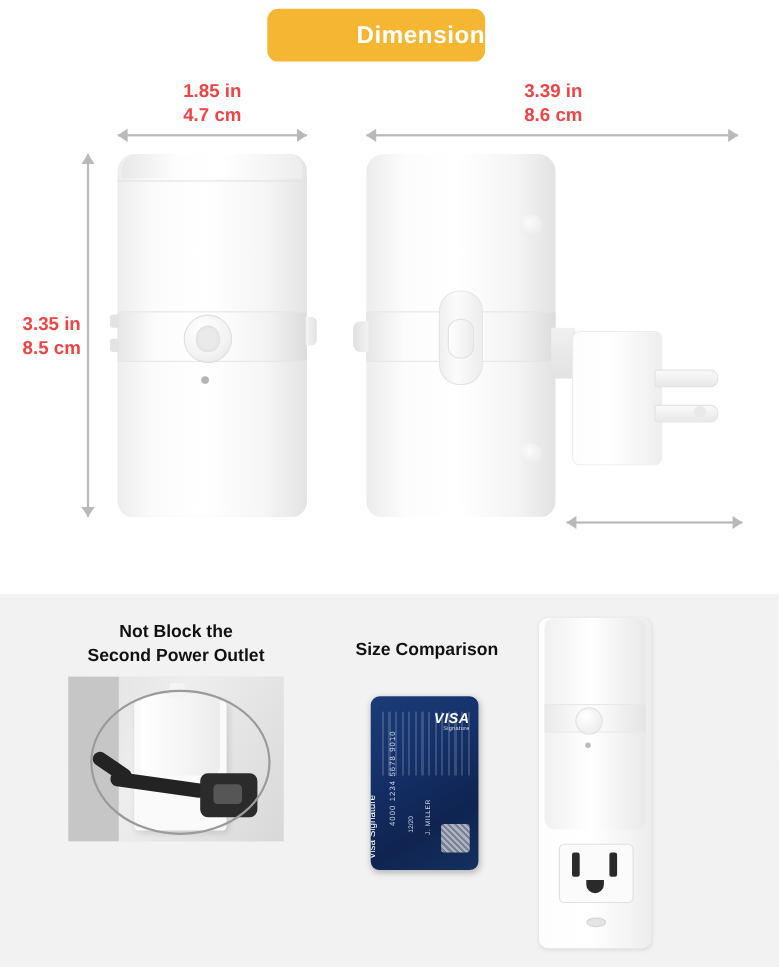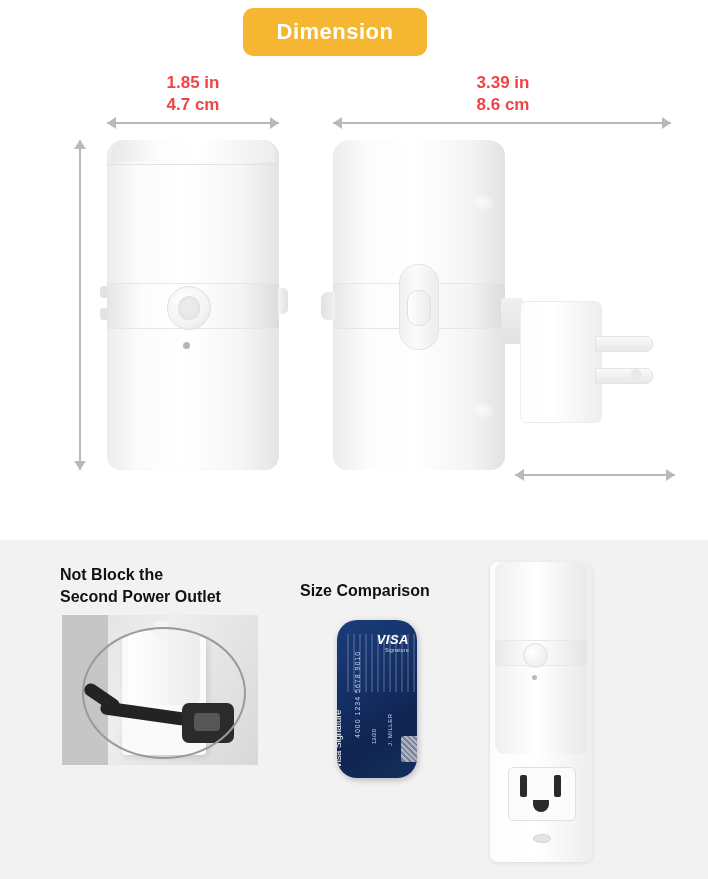--- a/index.html
+++ b/index.html
@@ -22,27 +22,27 @@
     left: 0; top: 0;
     width: 708px;
     height: 540px;
     background: #ffffff;
   }
 
   .badge {
     position: absolute;
     left: 243px;
     top: 8px;
-    width: 184px;
+    width: 198px;
     height: 48px;
     background: #f5b731;
     border-radius: 10px;
     display: flex;
     align-items: center;
-    justify-content: center;
+    justify-content: flex-end;
     box-sizing: border-box;
   }
   .badge-label {
     color: #ffffff;
     font-size: 22px;
     font-weight: bold;
     letter-spacing: 0.5px;
   }
 
   .dim-text {
@@ -284,20 +284,21 @@
   
   .bottom-section {
     position: absolute;
     left: 0; top: 540px;
     width: 708px;
     height: 339px;
     background: #f2f2f2;
   }
   .panel-title {
     position: absolute;
+    text-align: center;
     font-size: 16px;
     font-weight: bold;
     line-height: 22px;
     color: #111111;
     white-space: pre-line;
   }
 
   
   .photo-left {
     position: absolute;
@@ -362,23 +363,23 @@
   .pl-circle {
     position: absolute; left: 20px; top: 12px;
     width: 160px; height: 128px;
     border: 2px solid #9a9a9a;
     border-radius: 50%;
   }
 
   
   .card {
     position: absolute;
-    left: 337px; top: 620px;
-    width: 80px; height: 158px;
-    border-radius: 20px;
+    left: 337px; top: 633px;
+    width: 98px; height: 158px;
+    border-radius: 8px;
     background: linear-gradient(150deg, #1b3c78 0%, #15316a 35%, #0f2450 70%, #15305f 100%);
     box-shadow: 1px 2px 6px rgba(0,0,0,0.25);
     overflow: hidden;
   }
   .card-stripes {
     position: absolute; left: 10px; top: 14px;
     width: 84px; height: 58px;
     background: repeating-linear-gradient(90deg, rgba(255,255,255,0.16) 0 2px, rgba(255,255,255,0) 2px 6px);
   }
   .card-visa {
@@ -544,20 +545,22 @@
   </div>
 
   <div class="dim-text" style="left:437px; top:72px; width:132px;">3.39 in
 8.6 cm</div>
   <div class="harrow" style="left:333px; top:117px; width:338px;">
     <div class="line"></div>
     <div class="tip left"></div>
     <div class="tip right"></div>
   </div>
 
+  <div class="dim-text" style="left:6px; top:284px; width:82px;">3.35 in
+8.5 cm</div>
   <div class="varrow" style="left:74px; top:140px; height:330px;">
     <div class="line"></div>
     <div class="tip top"></div>
     <div class="tip bottom"></div>
   </div>
 
   <div class="harrow" style="left:515px; top:469px; width:160px;">
     <div class="line"></div>
     <div class="tip left"></div>
     <div class="tip right"></div>

